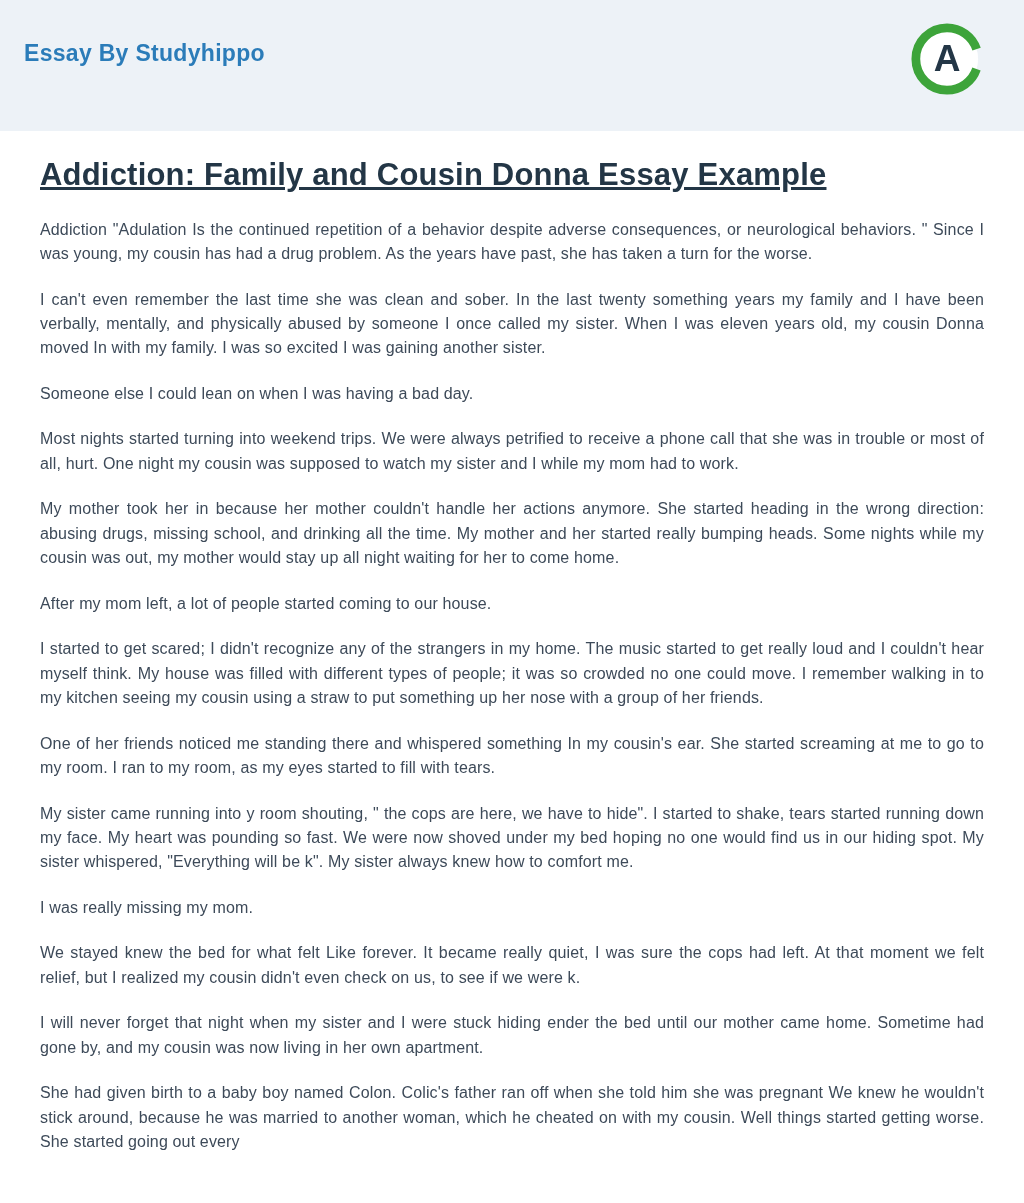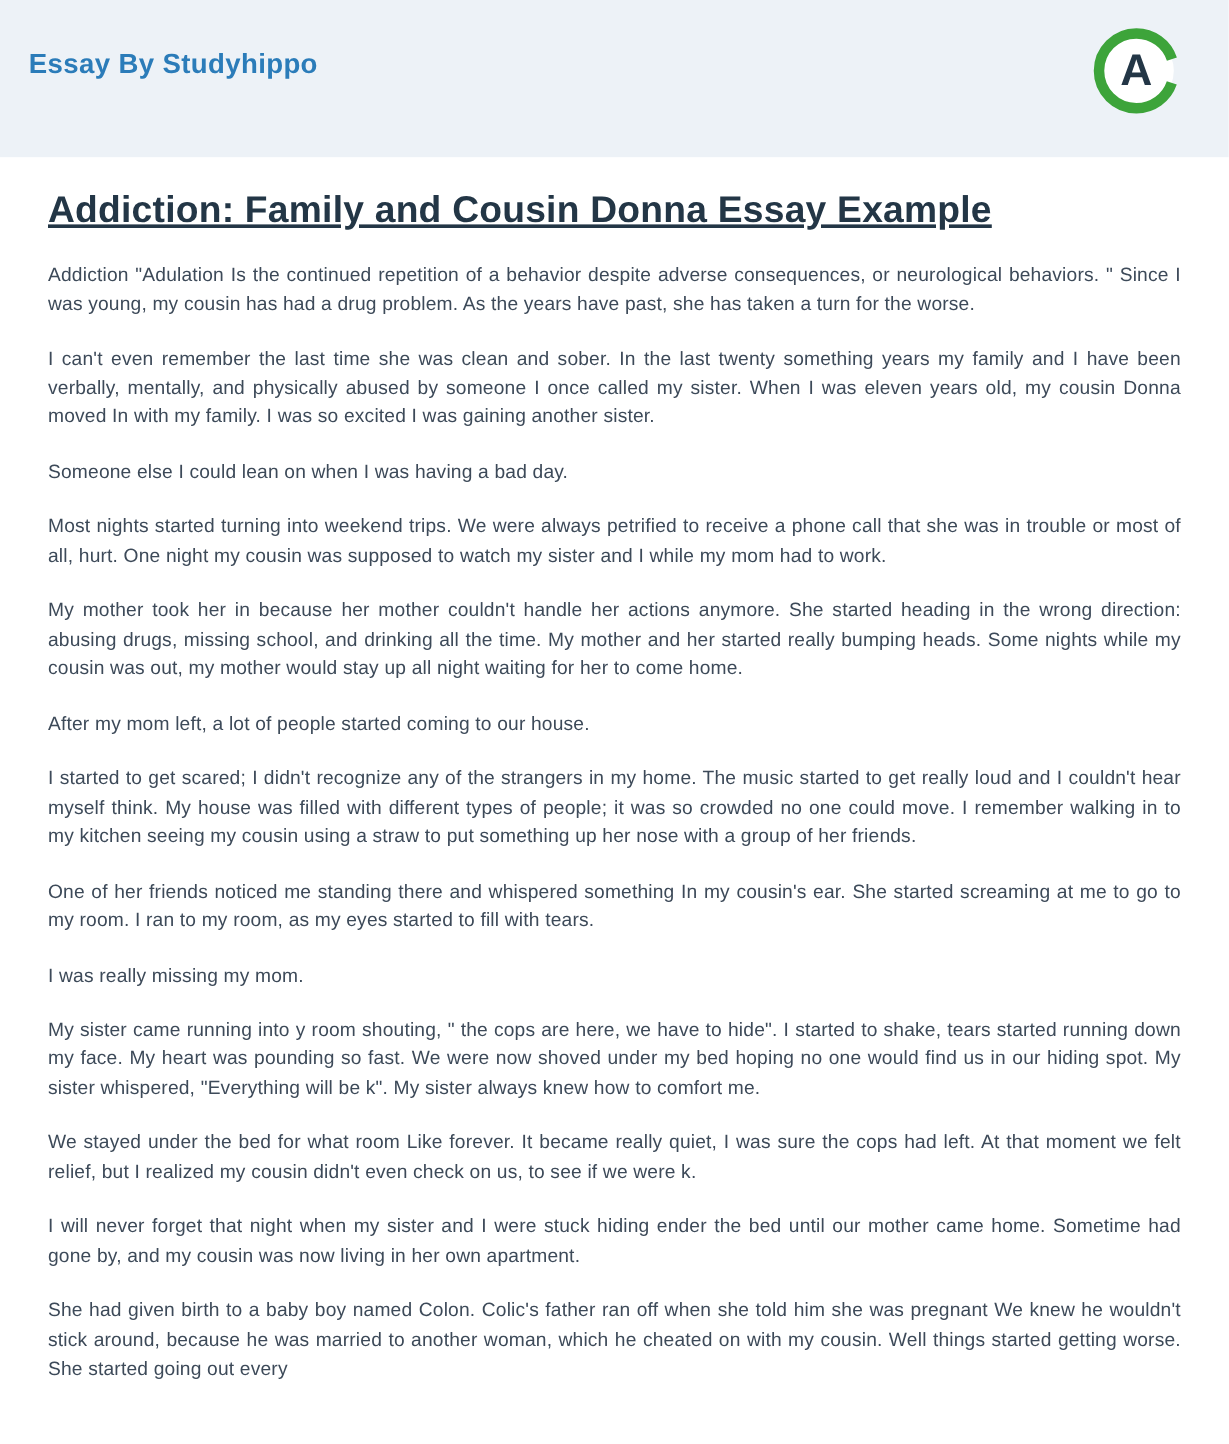--- a/index.html
+++ b/index.html
@@ -126,21 +126,21 @@
     <div class="essay-body">
 
     <p>Addiction "Adulation Is the continued repetition of a behavior despite adverse consequences, or neurological behaviors. " Since I was young, my cousin has had a drug problem. As the years have past, she has taken a turn for the worse.</p>
         <p>I can't even remember the last time she was clean and sober. In the last twenty something years my family and I have been verbally, mentally, and physically abused by someone I once called my sister. When I was eleven years old, my cousin Donna moved In with my family. I was so excited I was gaining another sister.</p>
         <p>Someone else I could lean on when I was having a bad day.</p>
         <p>Most nights started turning into weekend trips. We were always petrified to receive a phone call that she was in trouble or most of all, hurt. One night my cousin was supposed to watch my sister and I while my mom had to work.</p>
         <p>My mother took her in because her mother couldn't handle her actions anymore. She started heading in the wrong direction: abusing drugs, missing school, and drinking all the time. My mother and her started really bumping heads. Some nights while my cousin was out, my mother would stay up all night waiting for her to come home.</p>
         <p>After my mom left, a lot of people started coming to our house.</p>
         <p>I started to get scared; I didn't recognize any of the strangers in my home. The music started to get really loud and I couldn't hear myself think. My house was filled with different types of people; it was so crowded no one could move. I remember walking in to my kitchen seeing my cousin using a straw to put something up her nose with a group of her friends.</p>
         <p>One of her friends noticed me standing there and whispered something In my cousin's ear. She started screaming at me to go to my room. I ran to my room, as my eyes started to fill with tears.</p>
+        <p>My sister came running into y room shouting, " the cops are here, we have to hide". I started to shake, tears started running down my face. My heart was pounding so fast. We were now shoved under my bed hoping no one would find us in our hiding spot. My sister whispered, "Everything will be k". My sister always knew how to comfort me.</p>
         <p>I was really missing my mom.</p>
-        <p>My sister came running into y room shouting, " the cops are here, we have to hide". I started to shake, tears started running down my face. My heart was pounding so fast. We were now shoved under my bed hoping no one would find us in our hiding spot. My sister whispered, "Everything will be k". My sister always knew how to comfort me.</p>
-        <p>We stayed under the bed for what room Like forever. It became really quiet, I was sure the cops had left. At that moment we felt relief, but I realized my cousin didn't even check on us, to see if we were k.</p>
+        <p>We stayed knew the bed for what felt Like forever. It became really quiet, I was sure the cops had left. At that moment we felt relief, but I realized my cousin didn't even check on us, to see if we were k.</p>
         <p>I will never forget that night when my sister and I were stuck hiding ender the bed until our mother came home. Sometime had gone by, and my cousin was now living in her own apartment.</p>
         <p>She had given birth to a baby boy named Colon. Colic's father ran off when she told him she was pregnant We knew he wouldn't stick around, because he was married to another woman, which he cheated on with my cousin. Well things started getting worse. She started going out every</p>
       </div>
   </main>
 
 </div>
 
 </body></html>

